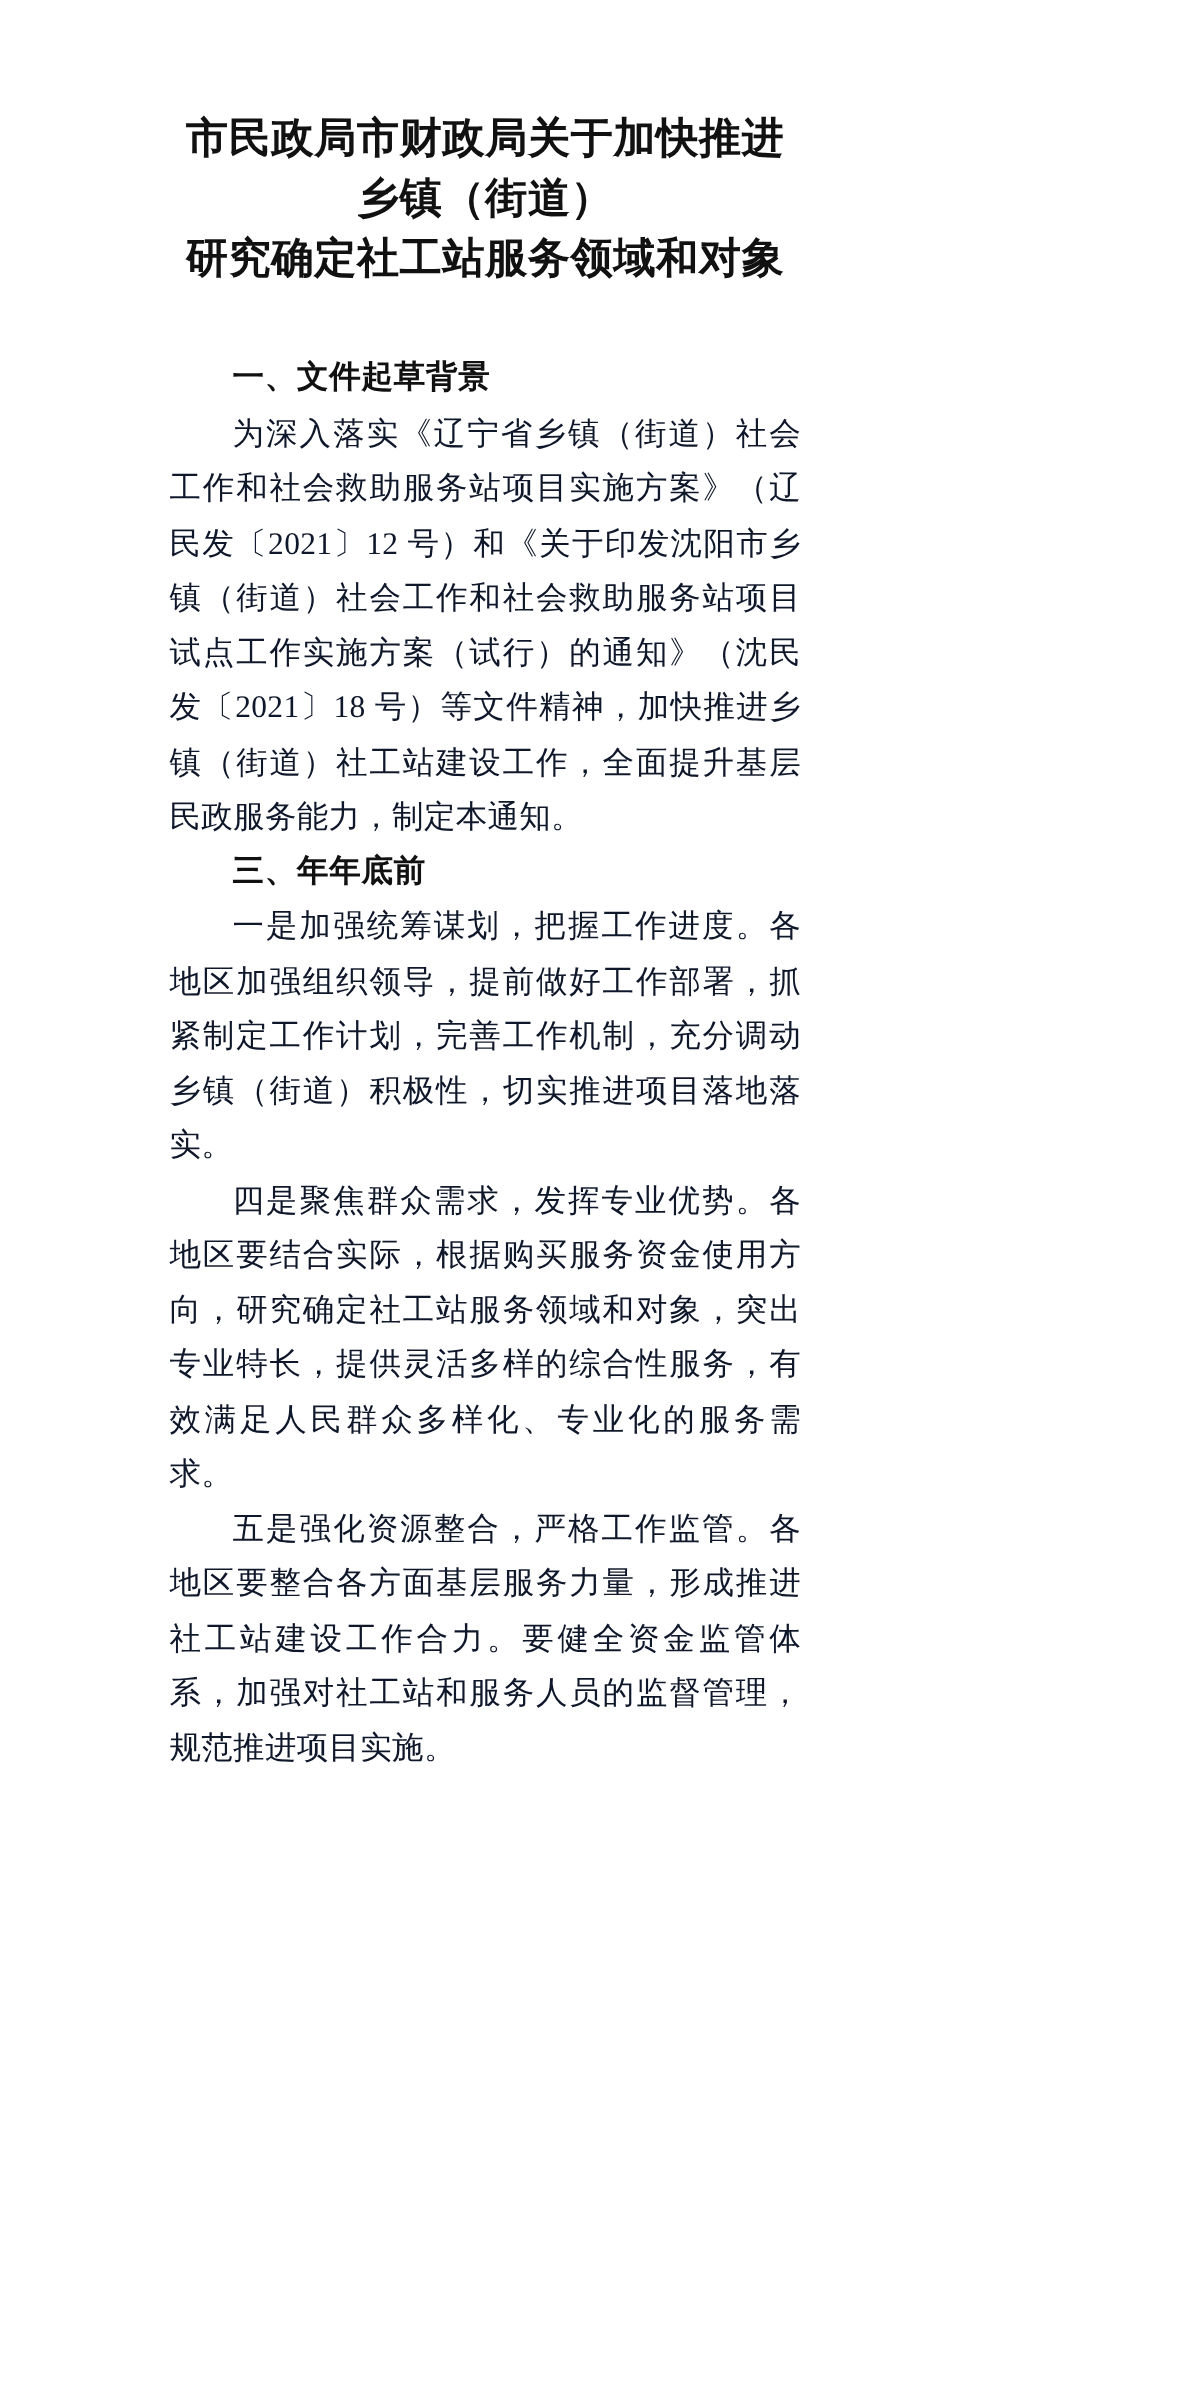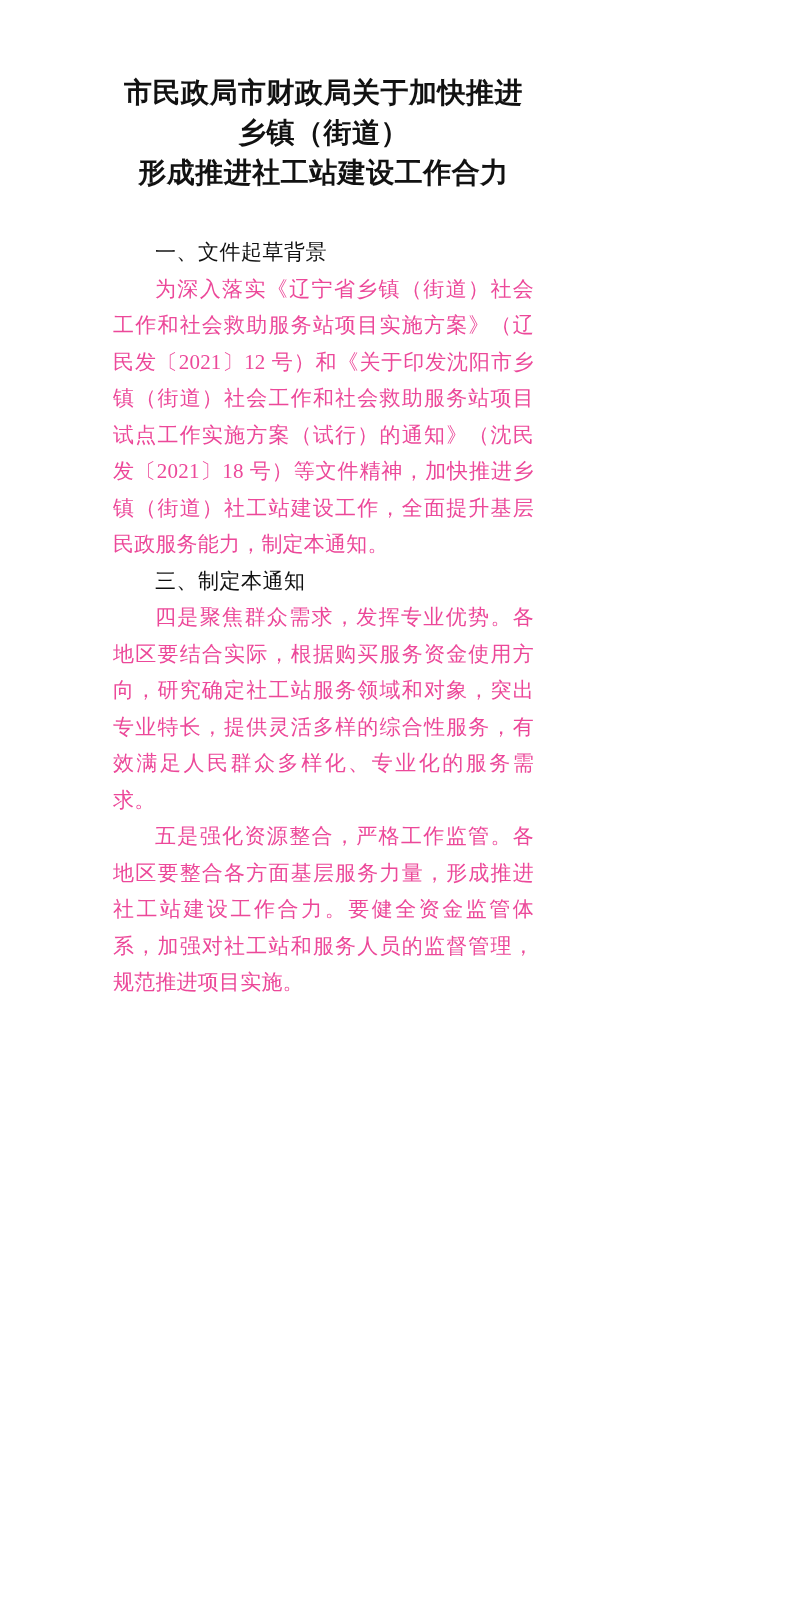--- a/index.html
+++ b/index.html
@@ -28,52 +28,53 @@
     color: #111111;
     font-family: "Liberation Serif", serif;
     letter-spacing: 0.5px;
   }
   .doc-title .tline { display: block; }
   .content {
     margin-top: 41px;
   }
   .sec-heading {
     font-family: "Liberation Sans", sans-serif;
-    font-weight: normal;
+    font-weight: bold;
     font-size: 21px;
     line-height: 36.5px;
     text-indent: 2em;
     color: #111111;
     letter-spacing: 0.5px;
   }
   .para {
     font-family: "Liberation Serif", serif;
     font-size: 21px;
     line-height: 36.5px;
     text-indent: 2em;
     text-align: justify;
     text-justify: inter-ideograph;
-    color: #ec4899;
+    color: #0f172a;
     letter-spacing: 0.2px;
   }
 </style>
 </head>
 <body>
 
 <div class="page">
 
   <h1 class="doc-title">
     <span class="tline">市民政局市财政局关于加快推进乡镇（街道）</span>
-    <span class="tline">形成推进社工站建设工作合力</span>
+    <span class="tline">研究确定社工站服务领域和对象</span>
   </h1>
 
   <div class="content">
 
     <h2 class="sec-heading">一、文件起草背景</h2>
     <p class="para">为深入落实《辽宁省乡镇（街道）社会工作和社会救助服务站项目实施方案》（辽民发〔2021〕12 号）和《关于印发沈阳市乡镇（街道）社会工作和社会救助服务站项目试点工作实施方案（试行）的通知》（沈民发〔2021〕18 号）等文件精神，加快推进乡镇（街道）社工站建设工作，全面提升基层民政服务能力，制定本通知。</p>
 
 
-    <h2 class="sec-heading">三、制定本通知</h2>
+    <h2 class="sec-heading">三、年年底前</h2>
+    <p class="para">一是加强统筹谋划，把握工作进度。各地区加强组织领导，提前做好工作部署，抓紧制定工作计划，完善工作机制，充分调动乡镇（街道）积极性，切实推进项目落地落实。</p>
     <p class="para">四是聚焦群众需求，发挥专业优势。各地区要结合实际，根据购买服务资金使用方向，研究确定社工站服务领域和对象，突出专业特长，提供灵活多样的综合性服务，有效满足人民群众多样化、专业化的服务需求。</p>
     <p class="para">五是强化资源整合，严格工作监管。各地区要整合各方面基层服务力量，形成推进社工站建设工作合力。要健全资金监管体系，加强对社工站和服务人员的监督管理，规范推进项目实施。</p>
 
   </div>
 </div>
 
 </body></html>

